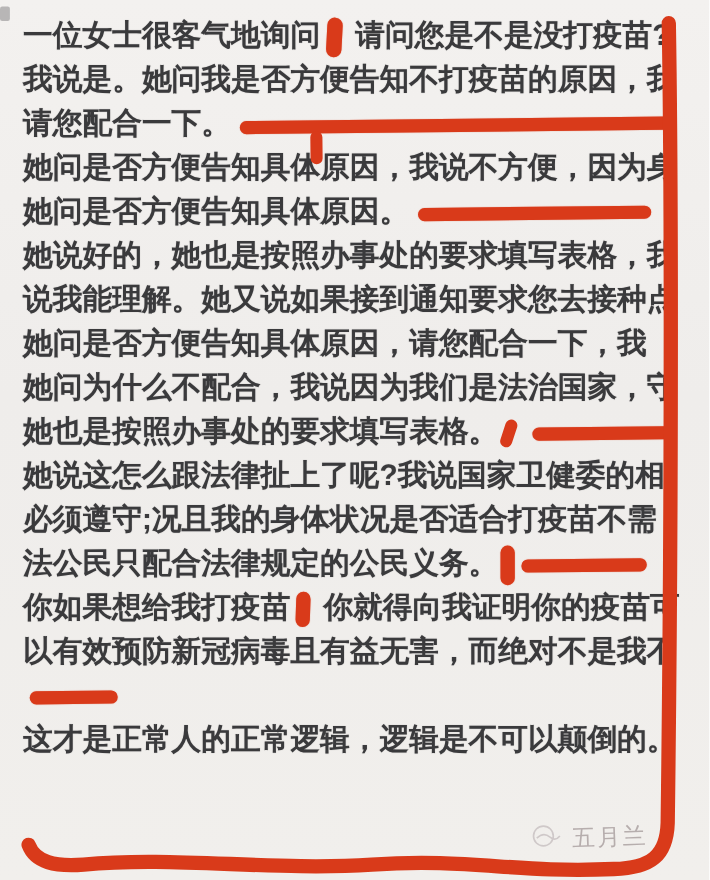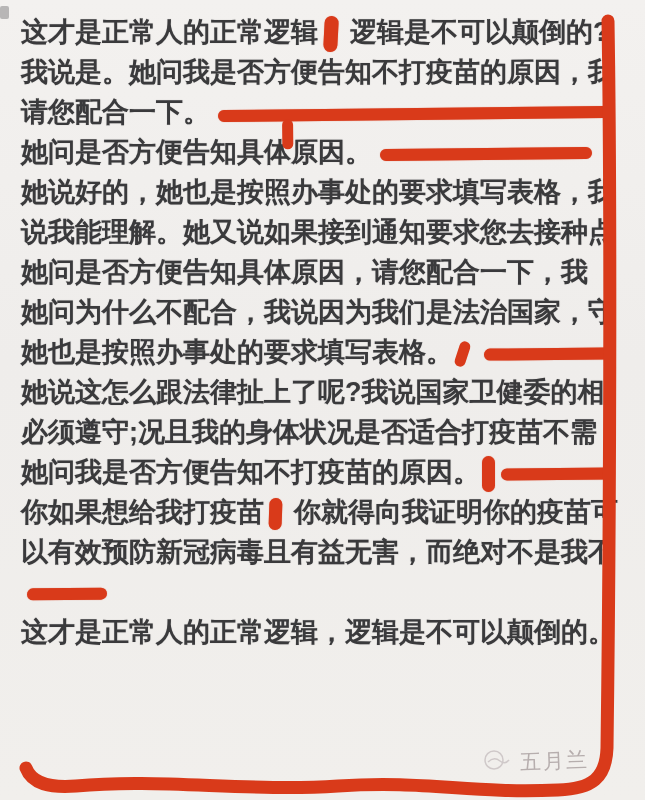--- a/index.html
+++ b/index.html
@@ -67,46 +67,47 @@
 </style>
 </head>
 <body>
 
 <div class="screen">
 
   <div class="corner-smudge"></div>
 
   <div class="text-block">
 
-    <div class="tl"><span>这才是正常人的正常逻辑</span><span class="mk-tick" style="height:36px;width:14px;margin:0 12px 0 6px;transform:rotate(3deg);"></span><span>逻辑是不可以颠倒的?</span></div>
+    <div class="tl"><span>一位女士很客气地询问</span><span class="mk-tick" style="height:36px;width:14px;margin:0 12px 0 6px;transform:rotate(3deg);"></span><span>请问您是不是没打疫苗?</span></div>
 
     <div class="tl"><span>我说是。她问我是否方便告知不打疫苗的原因，我</span></div>
 
     <div class="tl"><span>请您配合一下。</span><span class="mk-u" style="width:392px;margin-left:8px;"><span class="mk-drop" style="left:64px;top:10px;height:30px;"></span></span></div>
 
+    <div class="tl"><span>她问是否方便告知具体原因，我说不方便，因为身</span></div>
 
     <div class="tl"><span>她问是否方便告知具体原因。</span><span class="mk-u" style="width:212px;margin-left:8px;"></span></div>
 
     <div class="tl"><span>她说好的，她也是按照办事处的要求填写表格，我</span></div>
 
     <div class="tl"><span>说我能理解。她又说如果接到通知要求您去接种点</span></div>
 
     <div class="tl"><span>她问是否方便告知具体原因，请您配合一下，我</span></div>
 
 
     <div class="tl"><span>她问为什么不配合，我说因为我们是法治国家，守</span></div>
 
     <div class="tl"><span>她也是按照办事处的要求填写表格。</span><span class="mk-slash" style="margin-left:4px;"></span><span class="mk-u" style="width:126px;margin-left:16px;"></span></div>
 
     <div class="tl"><span>她说这怎么跟法律扯上了呢?我说国家卫健委的相</span></div>
 
 
     <div class="tl"><span>必须遵守;况且我的身体状况是否适合打疫苗不需</span></div>
 
-    <div class="tl"><span>她问我是否方便告知不打疫苗的原因。</span><span class="mk-tick" style="height:36px;width:13px;margin-left:2px;"></span><span class="mk-u" style="width:114px;margin-left:6px;"></span></div>
+    <div class="tl"><span>法公民只配合法律规定的公民义务。</span><span class="mk-tick" style="height:36px;width:13px;margin-left:2px;"></span><span class="mk-u" style="width:114px;margin-left:6px;"></span></div>
 
     <div class="tl"><span>你如果想给我打疫苗</span><span class="mk-tick" style="height:32px;width:13px;margin:0 12px 0 5px;transform:rotate(2deg);"></span><span>你就得向我证明你的疫苗可</span></div>
 
     <div class="tl"><span>以有效预防新冠病毒且有益无害，而绝对不是我不</span></div>
 
     <div class="tl"><span class="mk-u" style="width:80px;margin-left:6px;"></span></div>
 
     <div class="tl"><span>这才是正常人的正常逻辑，逻辑是不可以颠倒的。</span></div>
 
   </div>

